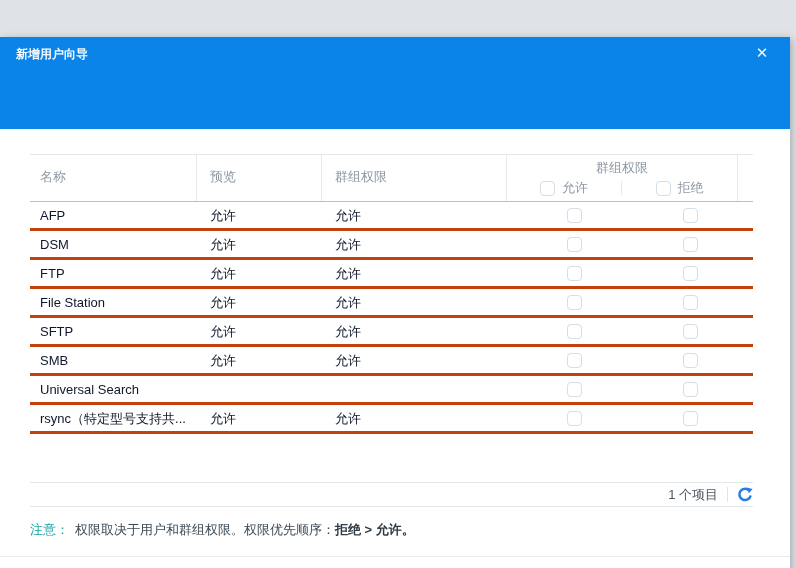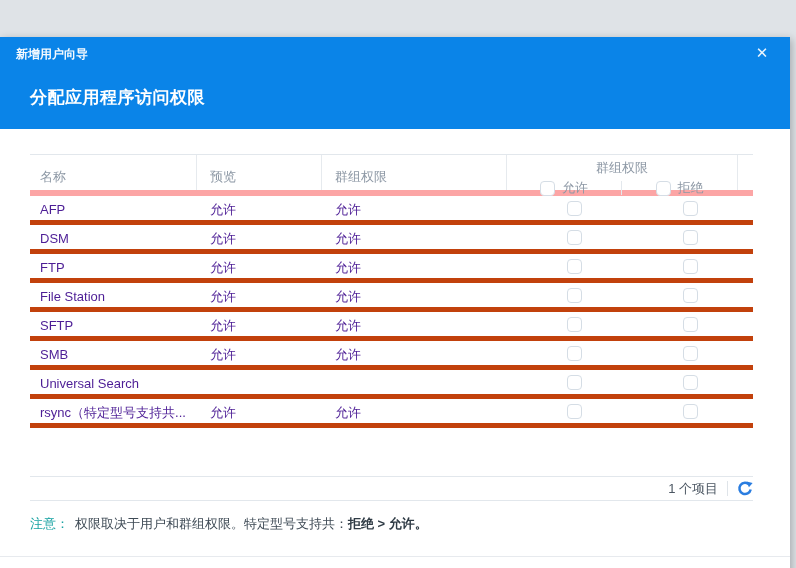--- a/index.html
+++ b/index.html
@@ -31,41 +31,41 @@
     font-size:15px; line-height:20px; color:rgba(255,255,255,.92);
     cursor:pointer; width:20px; text-align:center;
   }
   .step-title {
     position:absolute; left:30px; top:49px;
     font-size:17px; font-weight:bold; letter-spacing:.5px;
   }
   
   .table { margin:25px 0 0 30px; width:723px; font-size:13px; }
   .thead {
-    display:flex; height:42px;
-    border-top:1px solid #e2e7ec; border-bottom:6px solid #fca5a5;
+    display:flex; height:48px;
+    border-top:1px solid #e2e7ec; border-bottom:1px solid #fca5a5;
     color:#8d98a5;
   }
   .th { height:100%; }
   .th.name   { width:167px; border-right:1px solid #e6eaee; line-height:44px; padding-left:10px; }
   .th.preview{ width:125px; border-right:1px solid #e6eaee; line-height:44px; padding-left:13px; }
   .th.group  { width:185px; border-right:1px solid #e6eaee; line-height:44px; padding-left:13px; }
   .th.userperm { width:231px; border-right:1px solid #e6eaee; text-align:center; }
   .th.gutter { width:15px; }
   .userperm-title { margin-top:4px; line-height:18px; }
   .userperm-sub { display:flex; height:22px; align-items:center; }
   .sub { display:flex; align-items:center; justify-content:center; width:115px; gap:7px; cursor:pointer; color:#8d98a5; }
   .sub.deny { width:116px; }
   .subdiv { width:1px; height:14px; background:#e3e8ed; align-self:center; }
   .cb {
     display:inline-block; width:15px; height:15px;
     border:1px solid #d5dde5; border-radius:4px; background:#fff;
     cursor:pointer; flex:none;
   }
-  .tbody .tr { display:flex; height:29px; line-height:28px; border-bottom:5px solid #c2410c; color:#4c1d95; }
+  .tbody .tr { display:flex; height:29px; line-height:28px; border-bottom:3px solid #c2410c; color:#0f172a; }
   .td.name    { width:167px; padding-left:10px; white-space:nowrap; overflow:hidden; }
   .td.preview { width:125px; padding-left:13px; }
   .td.group   { width:185px; padding-left:13px; }
   .td.cbcell  { width:115px; display:flex; align-items:center; justify-content:center; }
   .td.cbcell.deny { width:116px; }
   .td.cbcell .cb { margin-left:20px; }
   
   .spacer { height:48px; }
   .tfoot {
     height:25px; border-top:1px solid #e2e7ec; border-bottom:1px solid #e2e7ec;
@@ -88,21 +88,20 @@
   .btn.next { left:652px; top:532px; width:117px; height:25px; background:var(--next_button,#0b7de6); color:#fef9c3; }
 </style>
 </head>
 <body>
 
 <div class="dialog">
 
   <div class="titlebar">
     <div class="win-title">新增用户向导</div>
     <div class="close">✕</div>
-    <div class="step-title">分配应用程序访问权限</div>
   </div>
 
   <div class="table">
 
     <div class="thead">
       <div class="th name">名称</div>
       <div class="th preview">预览</div>
       <div class="th group">群组权限</div>
       <div class="th userperm">
         <div class="userperm-title">群组权限</div>
@@ -220,20 +219,20 @@
       <span class="refresh">
         <svg width="16" height="16" viewBox="0 0 16 16">
           <path d="M12.4 3.6 A5.7 5.7 0 1 0 13.7 8.6" fill="none" stroke="#2a7de0" stroke-width="2.5"></path>
           <polygon points="9.6,0.4 15.6,1.9 11.9,6.3" fill="#2a7de0"></polygon>
         </svg>
       </span>
     </div>
   </div>
 
   <div class="note">
-    <span class="note-label">注意：</span><span>权限取决于用户和群组权限。特定型号支持共：</span><b>拒绝</b><b> &gt; </b><b>允许。</b>
+    <span class="note-label">注意：</span><span>权限取决于用户和群组权限。权限优先顺序：</span><b>拒绝</b><b> &gt; </b><b>允许。</b>
   </div>
 
   <div class="btn-divider"></div>
   <button class="btn back">上一步</button>
   <button class="btn next">下一步</button>
 
 </div>
 
 </body></html>

